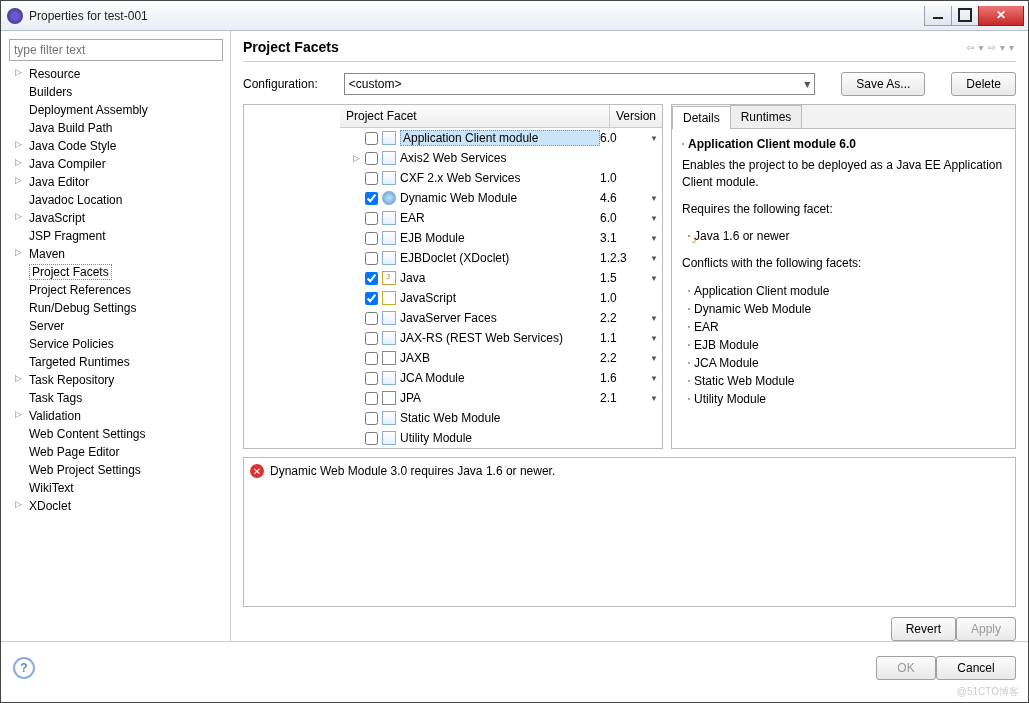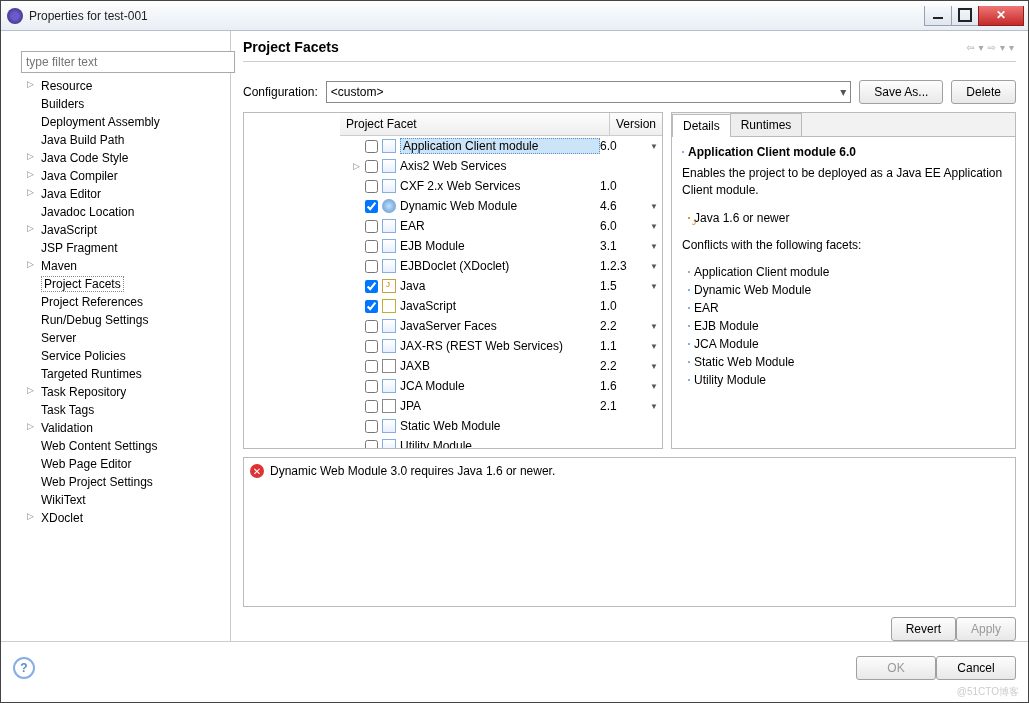--- a/index.html
+++ b/index.html
@@ -11,33 +11,33 @@
 .titlebar .title { flex: 1; color: #222; }
 .winbtns { display: flex; height: 20px; margin-right: 4px; }
 .winbtn { width: 28px; height: 20px; border: 1px solid #9aa0ad; border-top: none; background: linear-gradient(#f6f8fb,#dfe6f0); display: flex; align-items: center; justify-content: center; margin-left: -1px; }
 .winbtn.min::after { content:""; width: 10px; height: 2px; background:#222; margin-top:6px; }
 .winbtn.max::after { content:""; width:10px; height:10px; border:2px solid #222; }
 .winbtn.close { background: linear-gradient(#e77,#c62828); border-color:#8b2020; width: 46px; }
 .winbtn.close::after { content:"✕"; color:#fff; font-weight:bold; }
 
 
 .content { display: flex; height: 610px; }
-.sidebar { width: 230px; padding: 20px; border-right: 1px solid #ccc; }
+.sidebar { width: 230px; padding: 8px; border-right: 1px solid #ccc; }
 .filter-input { width: 214px; height: 22px; border: 1px solid #aaa; padding: 2px 4px; color: #777; margin-bottom: 4px; }
 .tree { list-style: none; }
 .tree li { padding: 2px 0 2px 20px; position: relative; cursor: default; }
 .tree li.expandable::before { content:"▷"; position:absolute; left:6px; top:2px; font-size:9px; color:#888; }
 .tree li.selected span { border: 1px dotted #888; padding: 0 2px; }
 
 .main { flex: 1; display: flex; flex-direction: column; padding: 8px 12px 0 12px; }
 .heading-row { display: flex; align-items: center; margin-bottom: 10px; border-bottom: 1px solid #ccc; padding-bottom: 6px; }
 .heading { font-weight: bold; font-size: 14px; flex: 1; }
 .navarrows span { color:#aaa; margin: 0 2px; font-size: 10px; }
 
-.config-row { display: flex; align-items: center; gap: 8px; margin-bottom: 8px; margin-top: 8px; }
+.config-row { display: flex; align-items: center; gap: 26px; margin-bottom: 8px; }
 .config-row label { }
 .combo { flex: 1; height: 22px; border: 1px solid #888; background: #fff; padding: 2px 4px; display:flex; align-items:center; justify-content:space-between; }
 .combo::after { content:"▾"; color:#555; }
 .btn { height: 24px; padding: 0 14px; border: 1px solid #a0a0a0; background: linear-gradient(#fdfdfd,#e8e8e8); border-radius: 3px; cursor: pointer; }
 .btn.disabled { color: #999; }
 
 .panels { display: flex; gap: 8px; flex: 1; min-height: 0; }
 .facet-panel { width: 420px; border: 1px solid #bbb; display: flex; flex-direction: column; align-items: flex-end; }
 .facet-header { display: flex; background: linear-gradient(#fdfdfd,#eee); border-bottom: 1px solid #ccc; }
 .fh-col1 { width: 270px; padding: 4px 6px; border-right: 1px solid #ccc; }
@@ -280,20 +280,21 @@
         <div class="tabs">
           <div class="tab active">Details</div>
           <div class="tab">Runtimes</div>
         </div>
         <div class="detail-body">
           <div class="detail-title">
               <span class="ficon file"></span>
               <span>Application Client module 6.0</span>
             </div>
           <p>Enables the project to be deployed as a Java EE Application Client module.</p>
+          <p>Requires the following facet:</p>
           <ul class="dlist" id="requires-list">
               <li>
                 <span class="ficon java"></span>
                 <span>Java 1.6 or newer</span>
               </li>
             </ul>
           <p>Conflicts with the following facets:</p>
           <ul class="dlist" id="conflicts-list">
               <li>
                 <span class="ficon file"></span>
@@ -338,17 +339,17 @@
     <div class="bottom-row">
       <button class="btn">Revert</button>
       <button class="btn disabled">Apply</button>
     </div>
   </div>
 </div>
 
 <div class="dialog-buttons">
   <div class="help-icon">?</div>
   <div class="spacer"></div>
-  <button class="btn disabled" style="width:80px">OK</button>
+  <button class="btn disabled" style="width:60px">OK</button>
   <button class="btn" style="width:80px;margin-left:0">Cancel</button>
 </div>
 
 <div class="watermark">@51CTO博客</div>
 
 </body></html>

